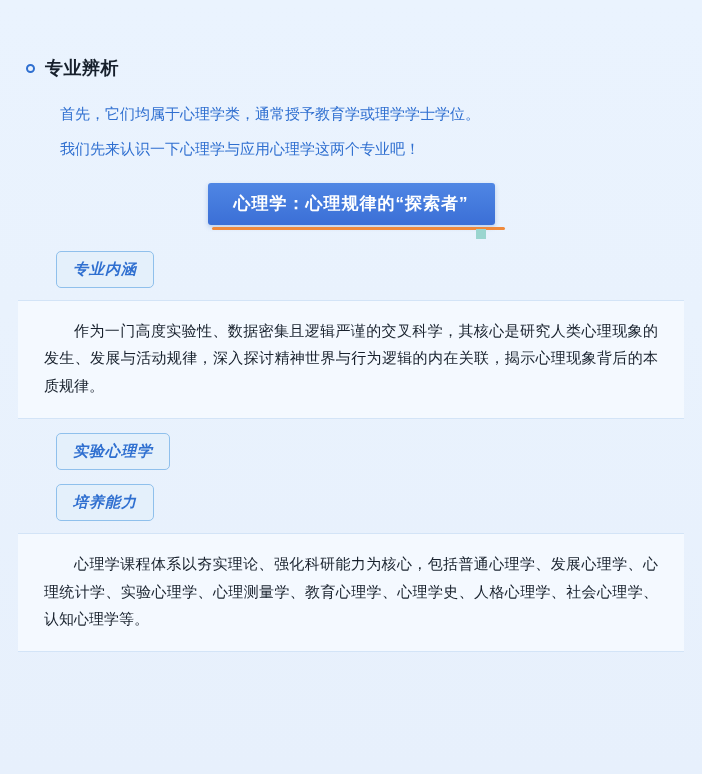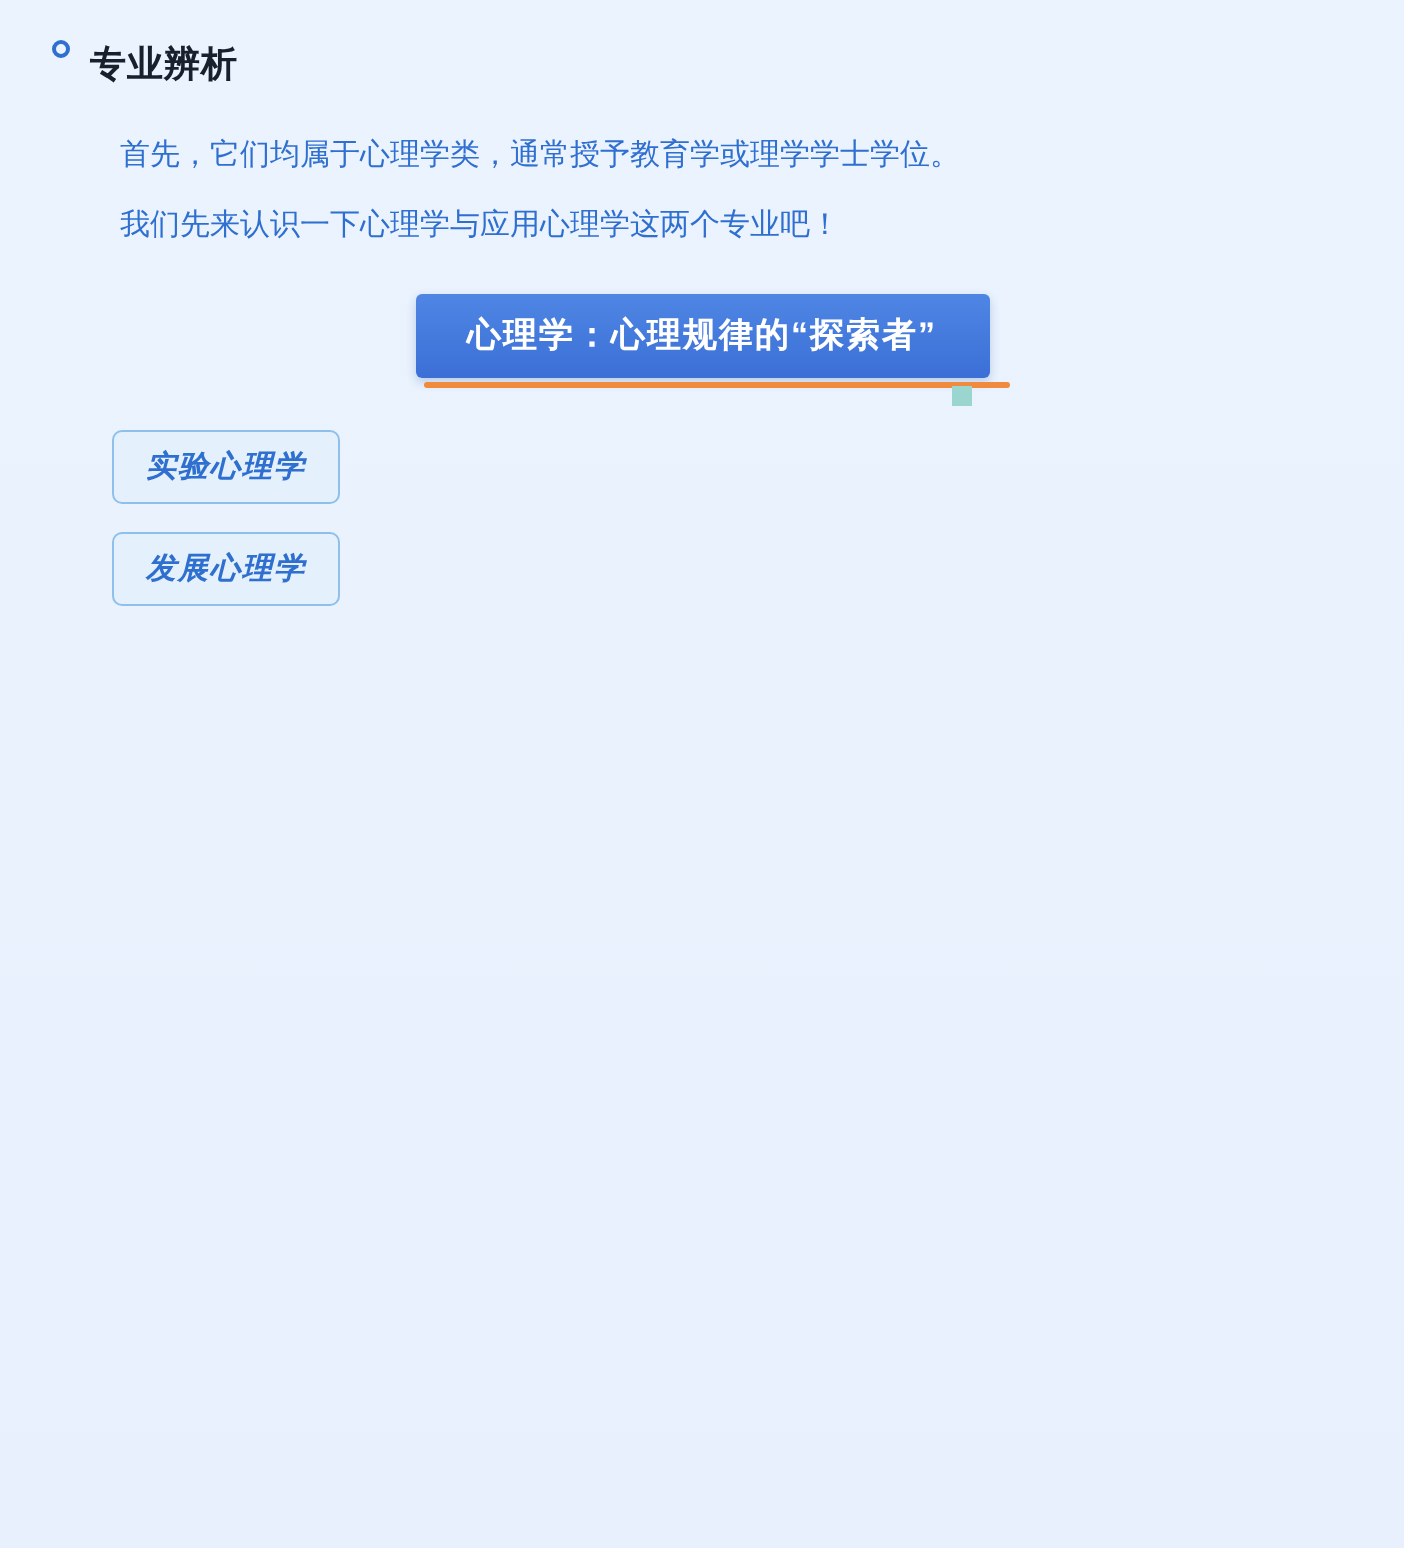--- a/index.html
+++ b/index.html
@@ -18,23 +18,25 @@
     width: 702px;
     height: 774px;
     background: linear-gradient(180deg, #eaf3fe 0%, #e9f2fd 40%, #e7f0fc 100%);
     box-sizing: border-box;
     padding: 20px 18px 0 18px;
   }
 
   
   .section-head {
     display: flex;
+    align-items: center;
     gap: 10px;
     padding-left: 8px;
     margin-bottom: 22px;
+    margin-top: 36px;
   }
   .bullet-dot {
     width: 9px;
     height: 9px;
     border-radius: 50%;
     border: 2px solid #2f6fd0;
     box-sizing: border-box;
     background: transparent;
     flex: none;
   }
@@ -141,22 +143,31 @@
   <div class="intro">
     <p>首先，它们均属于心理学类，通常授予教育学或理学学士学位。</p>
     <p>我们先来认识一下心理学与应用心理学这两个专业吧！</p>
   </div>
 
   <div class="banner-wrap">
     <div class="banner">心理学：心理规律的“探索者”</div>
     <span class="banner-square"></span>
   </div>
 
+  <div class="block">
+    <div class="tag">专业内涵</div>
+    <div class="body-card">
+      <p>作为一门高度实验性、数据密集且逻辑严谨的交叉科学，其核心是研究人类心理现象的发生、发展与活动规律，深入探讨精神世界与行为逻辑的内在关联，揭示心理现象背后的本质规律。</p>
+    </div>
+  </div>
 
   <div class="block">
     <div class="tag">实验心理学</div>
   </div>
 
   <div class="block">
-    <div class="tag">发展心理学</div>
+    <div class="tag">培养能力</div>
+    <div class="body-card">
+      <p>心理学课程体系以夯实理论、强化科研能力为核心，包括普通心理学、发展心理学、心理统计学、实验心理学、心理测量学、教育心理学、心理学史、人格心理学、社会心理学、认知心理学等。</p>
+    </div>
   </div>
 
 </div>
 
 </body></html>

